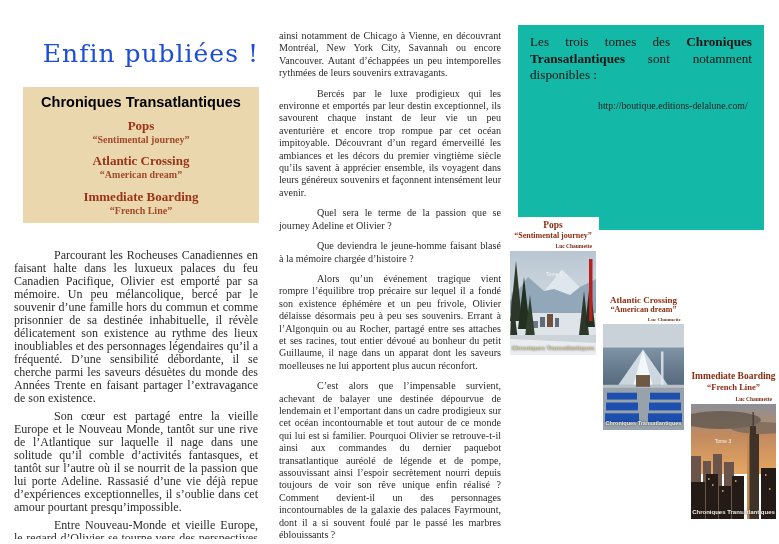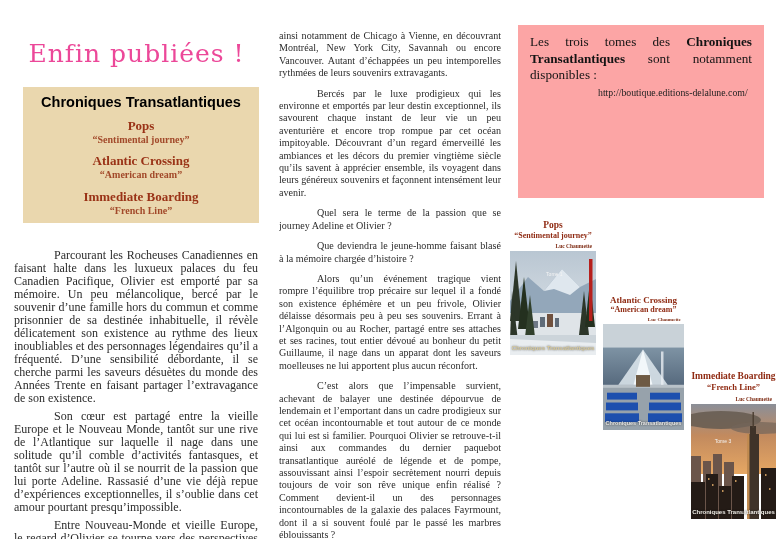--- a/index.html
+++ b/index.html
@@ -1,53 +1,53 @@
 <!DOCTYPE html>
 <html><head>
 <meta charset="utf-8">
 <style>
   html,body { margin:0; padding:0; background:#fff; }
   .page { position:relative; width:779px; height:544px; background:#ffffff; overflow:hidden;
           font-family:"Liberation Serif","DejaVu Serif",serif; color:#2b2b2b; }
 
   
-  .left-title { position:absolute; left:14px; top:22px; width:245px; text-align:center;
+  .left-title { position:absolute; left:14px; top:22px; width:245px; text-align:right;
                 font-family:"DejaVu Serif",serif; font-size:25px; font-weight:400;
-                letter-spacing:1px; color:#ec4899; }
+                letter-spacing:1px; color:#1d4ed8; }
 
   .series-box { position:absolute; left:23px; top:87px; width:236px; height:136px;
                 background:#ead7ae; text-align:center; box-sizing:border-box; padding-top:7px; }
   .series-box-title { font-family:"Liberation Sans","DejaVu Sans",sans-serif; font-weight:700;
                       font-size:14.5px; color:#000; }
   .book-entry { margin-top:9px; line-height:1.15; }
   .book-title { font-size:13px; font-weight:700; color:#9a3317; }
   .book-subtitle { font-size:10px; font-weight:600; color:#a2492a; }
 
   .col-left-text { position:absolute; left:14px; top:249px; width:244px; height:290px;
                    font-size:12px; line-height:13px; text-align:justify; overflow:hidden; }
   .col-left-text p { margin:0 0 5px; text-indent:40px; }
 
   
   .col-mid-text { position:absolute; left:279px; top:22px; width:222px; height:516px;
                   font-size:10.1px; line-height:12.4px; text-align:justify; overflow:hidden; }
   .col-mid-text p { margin:8px 0 4px; text-indent:38px; }
   .col-mid-text p.cont { text-indent:0; }
 
   
-  .info-box { position:absolute; left:518px; top:25px; width:246px; height:173px;
-              background:#fca5a5; box-sizing:border-box; padding:9px 12px 0; }
+  .info-box { position:absolute; left:518px; top:25px; width:246px; height:205px;
+              background:#14b8a6; box-sizing:border-box; padding:9px 12px 0; }
   .info-intro { font-size:13.2px; line-height:16.5px; text-align:justify; color:#141414; }
   .info-intro .bold { font-weight:700; }
   .bullets { margin-top:7px; }
   .bullet-row { display:flex; align-items:flex-start; margin:0 0 5px 14px; }
   .bullet-icon { width:11px; height:11px; border-radius:50%; margin:3px 5px 0 0; flex:none;
                  background:conic-gradient(from 20deg,#2a4a86 0 25%,#9aaac8 25% 50%,#a78a5e 50% 72%,#3c5a90 72% 100%);
                  box-shadow:inset 1px 1px 1px rgba(255,255,255,.5); }
   .bullet-text { flex:1; font-size:12.6px; line-height:15.5px; text-align:justify; color:#141414; }
-  .info-url { margin:3px 0 0 28px; font-size:9.8px; color:#222;padding-left:40px; }
+  .info-url { margin:16px 0 0 28px; font-size:9.8px; color:#222;padding-left:40px; }
 
   
   .cover { position:absolute; background:#fff; box-sizing:border-box; }
   .c-title { text-align:center; font-weight:700; color:#8f2a12; line-height:1.15; }
   .c-sub   { text-align:center; font-weight:700; color:#8f2a12; line-height:1.2; }
   .c-author{ text-align:right; font-weight:700; color:#7d2a12; }
   .photo { position:relative; margin:2px auto 0; }
   .photo svg { display:block; width:100%; height:100%; }
   .tome-label { position:absolute; color:#f4f4f4; font-size:5px; line-height:1;
                 font-family:"Liberation Sans",sans-serif; }

